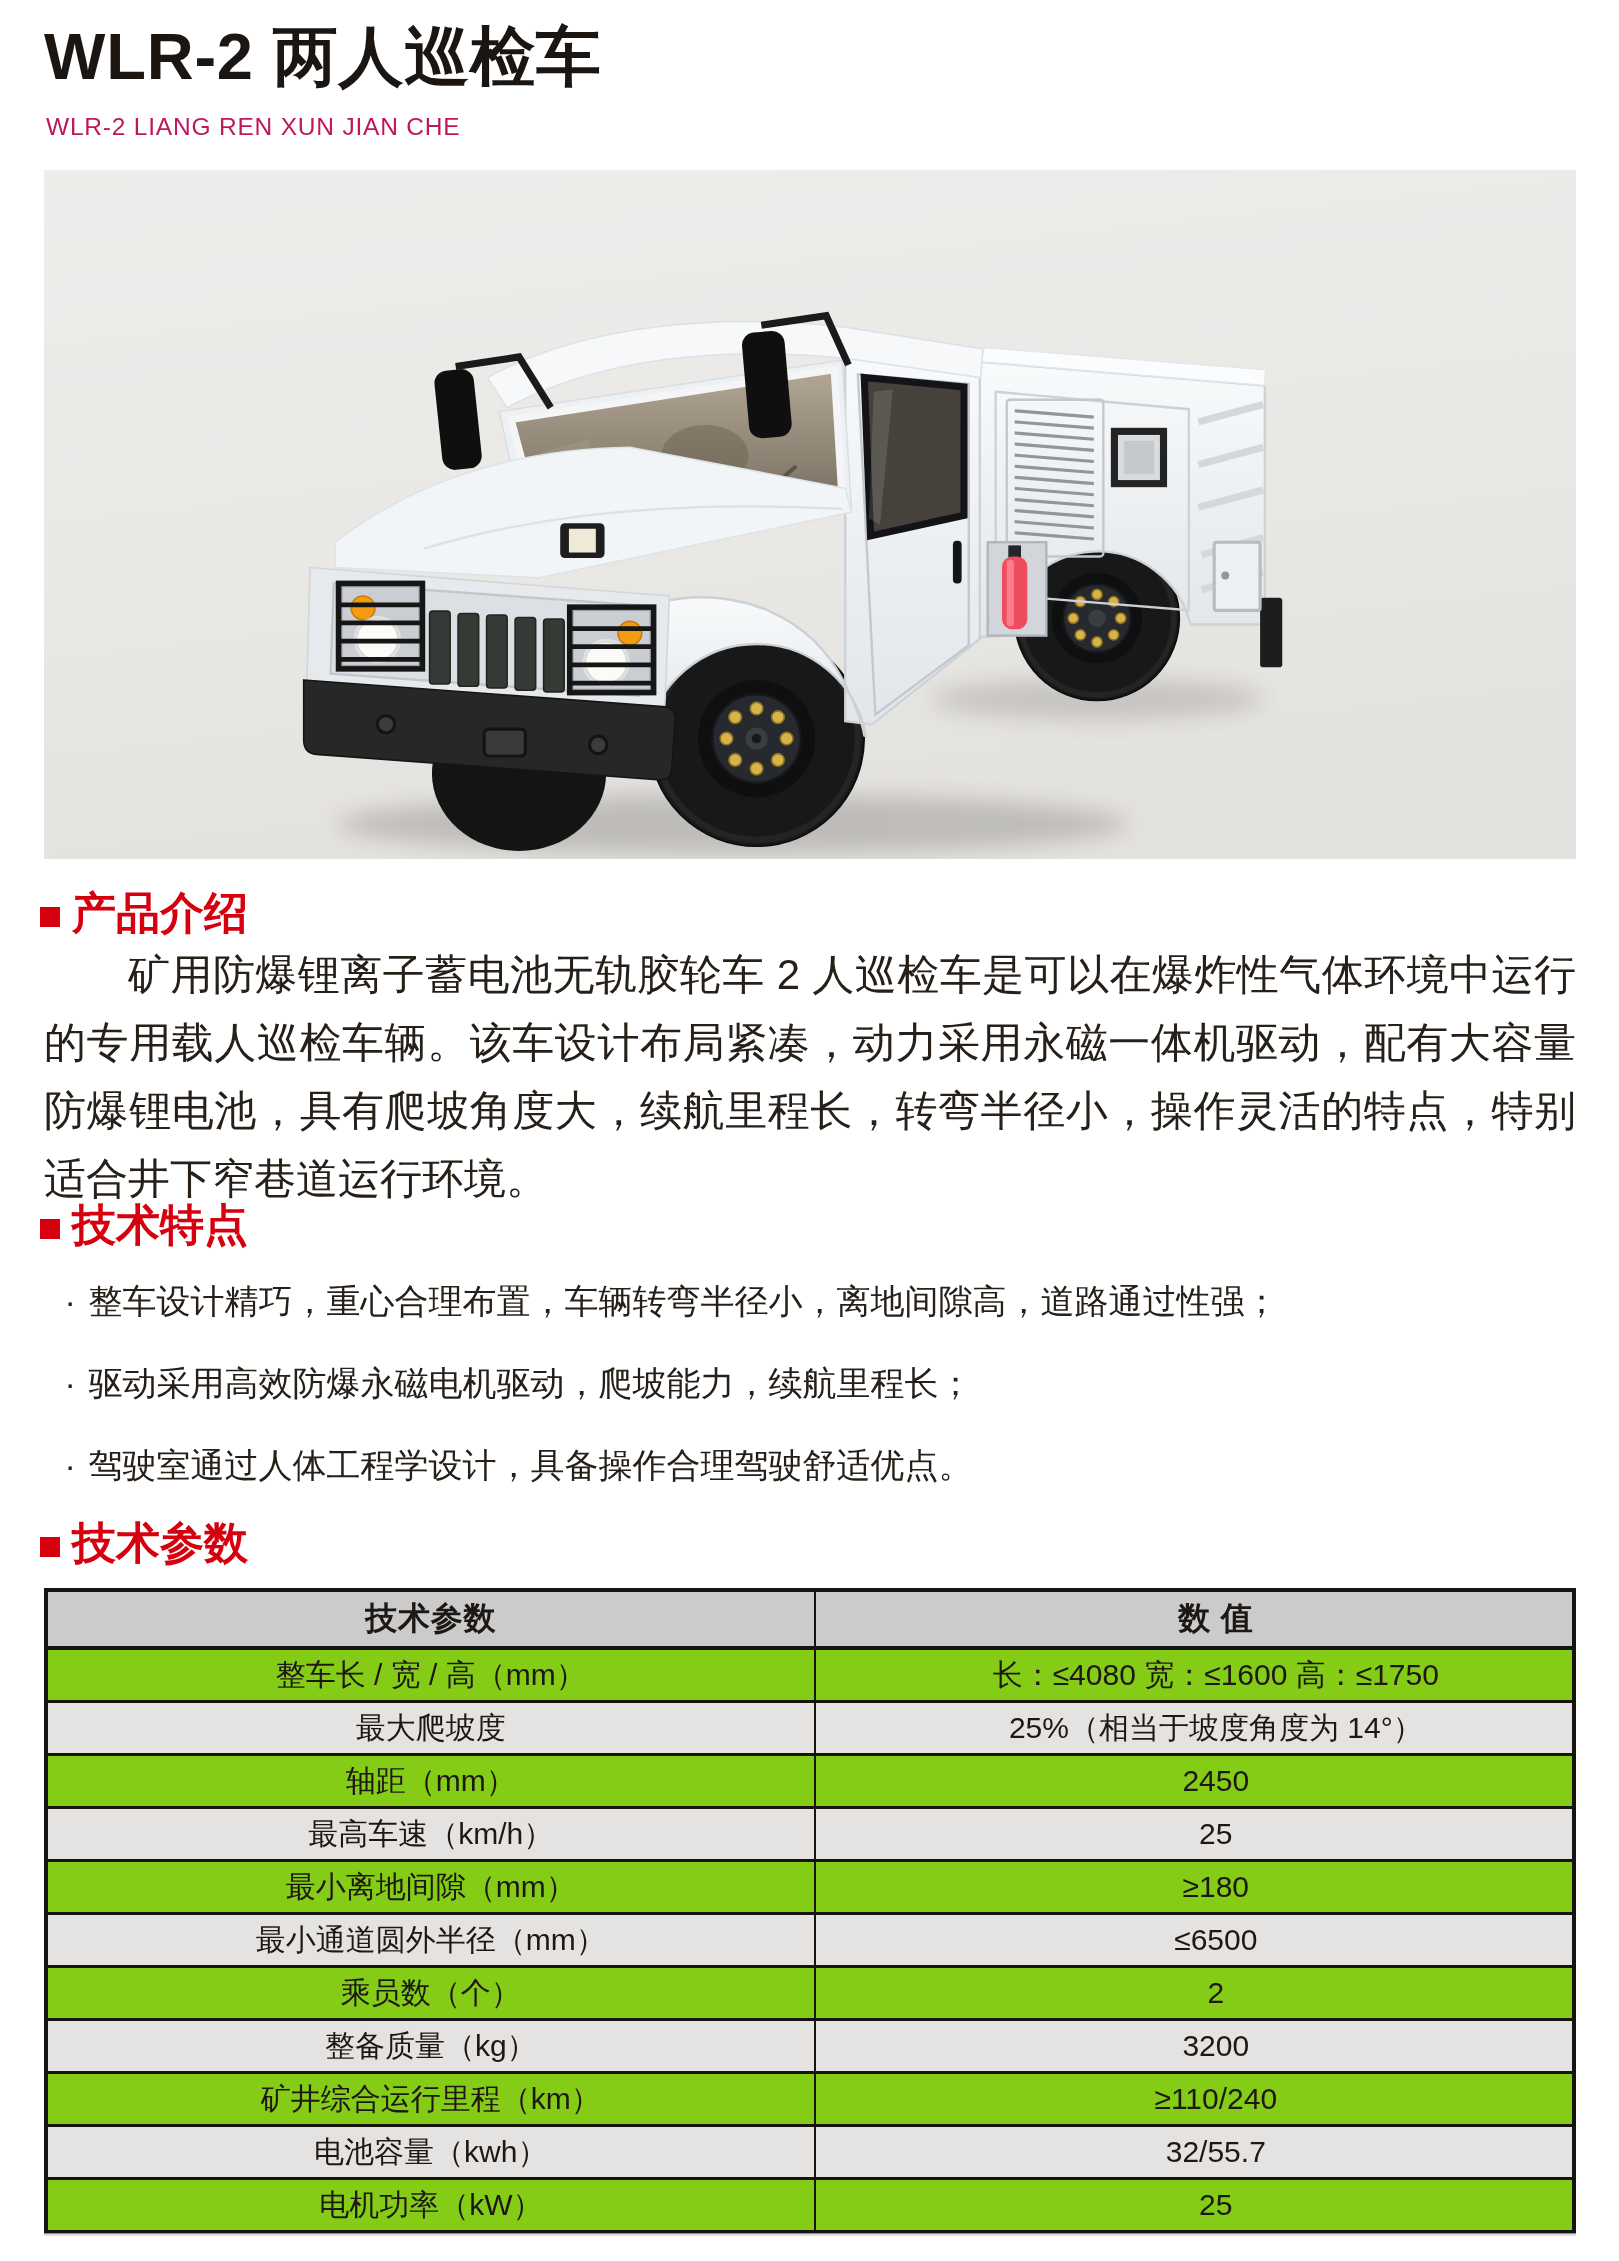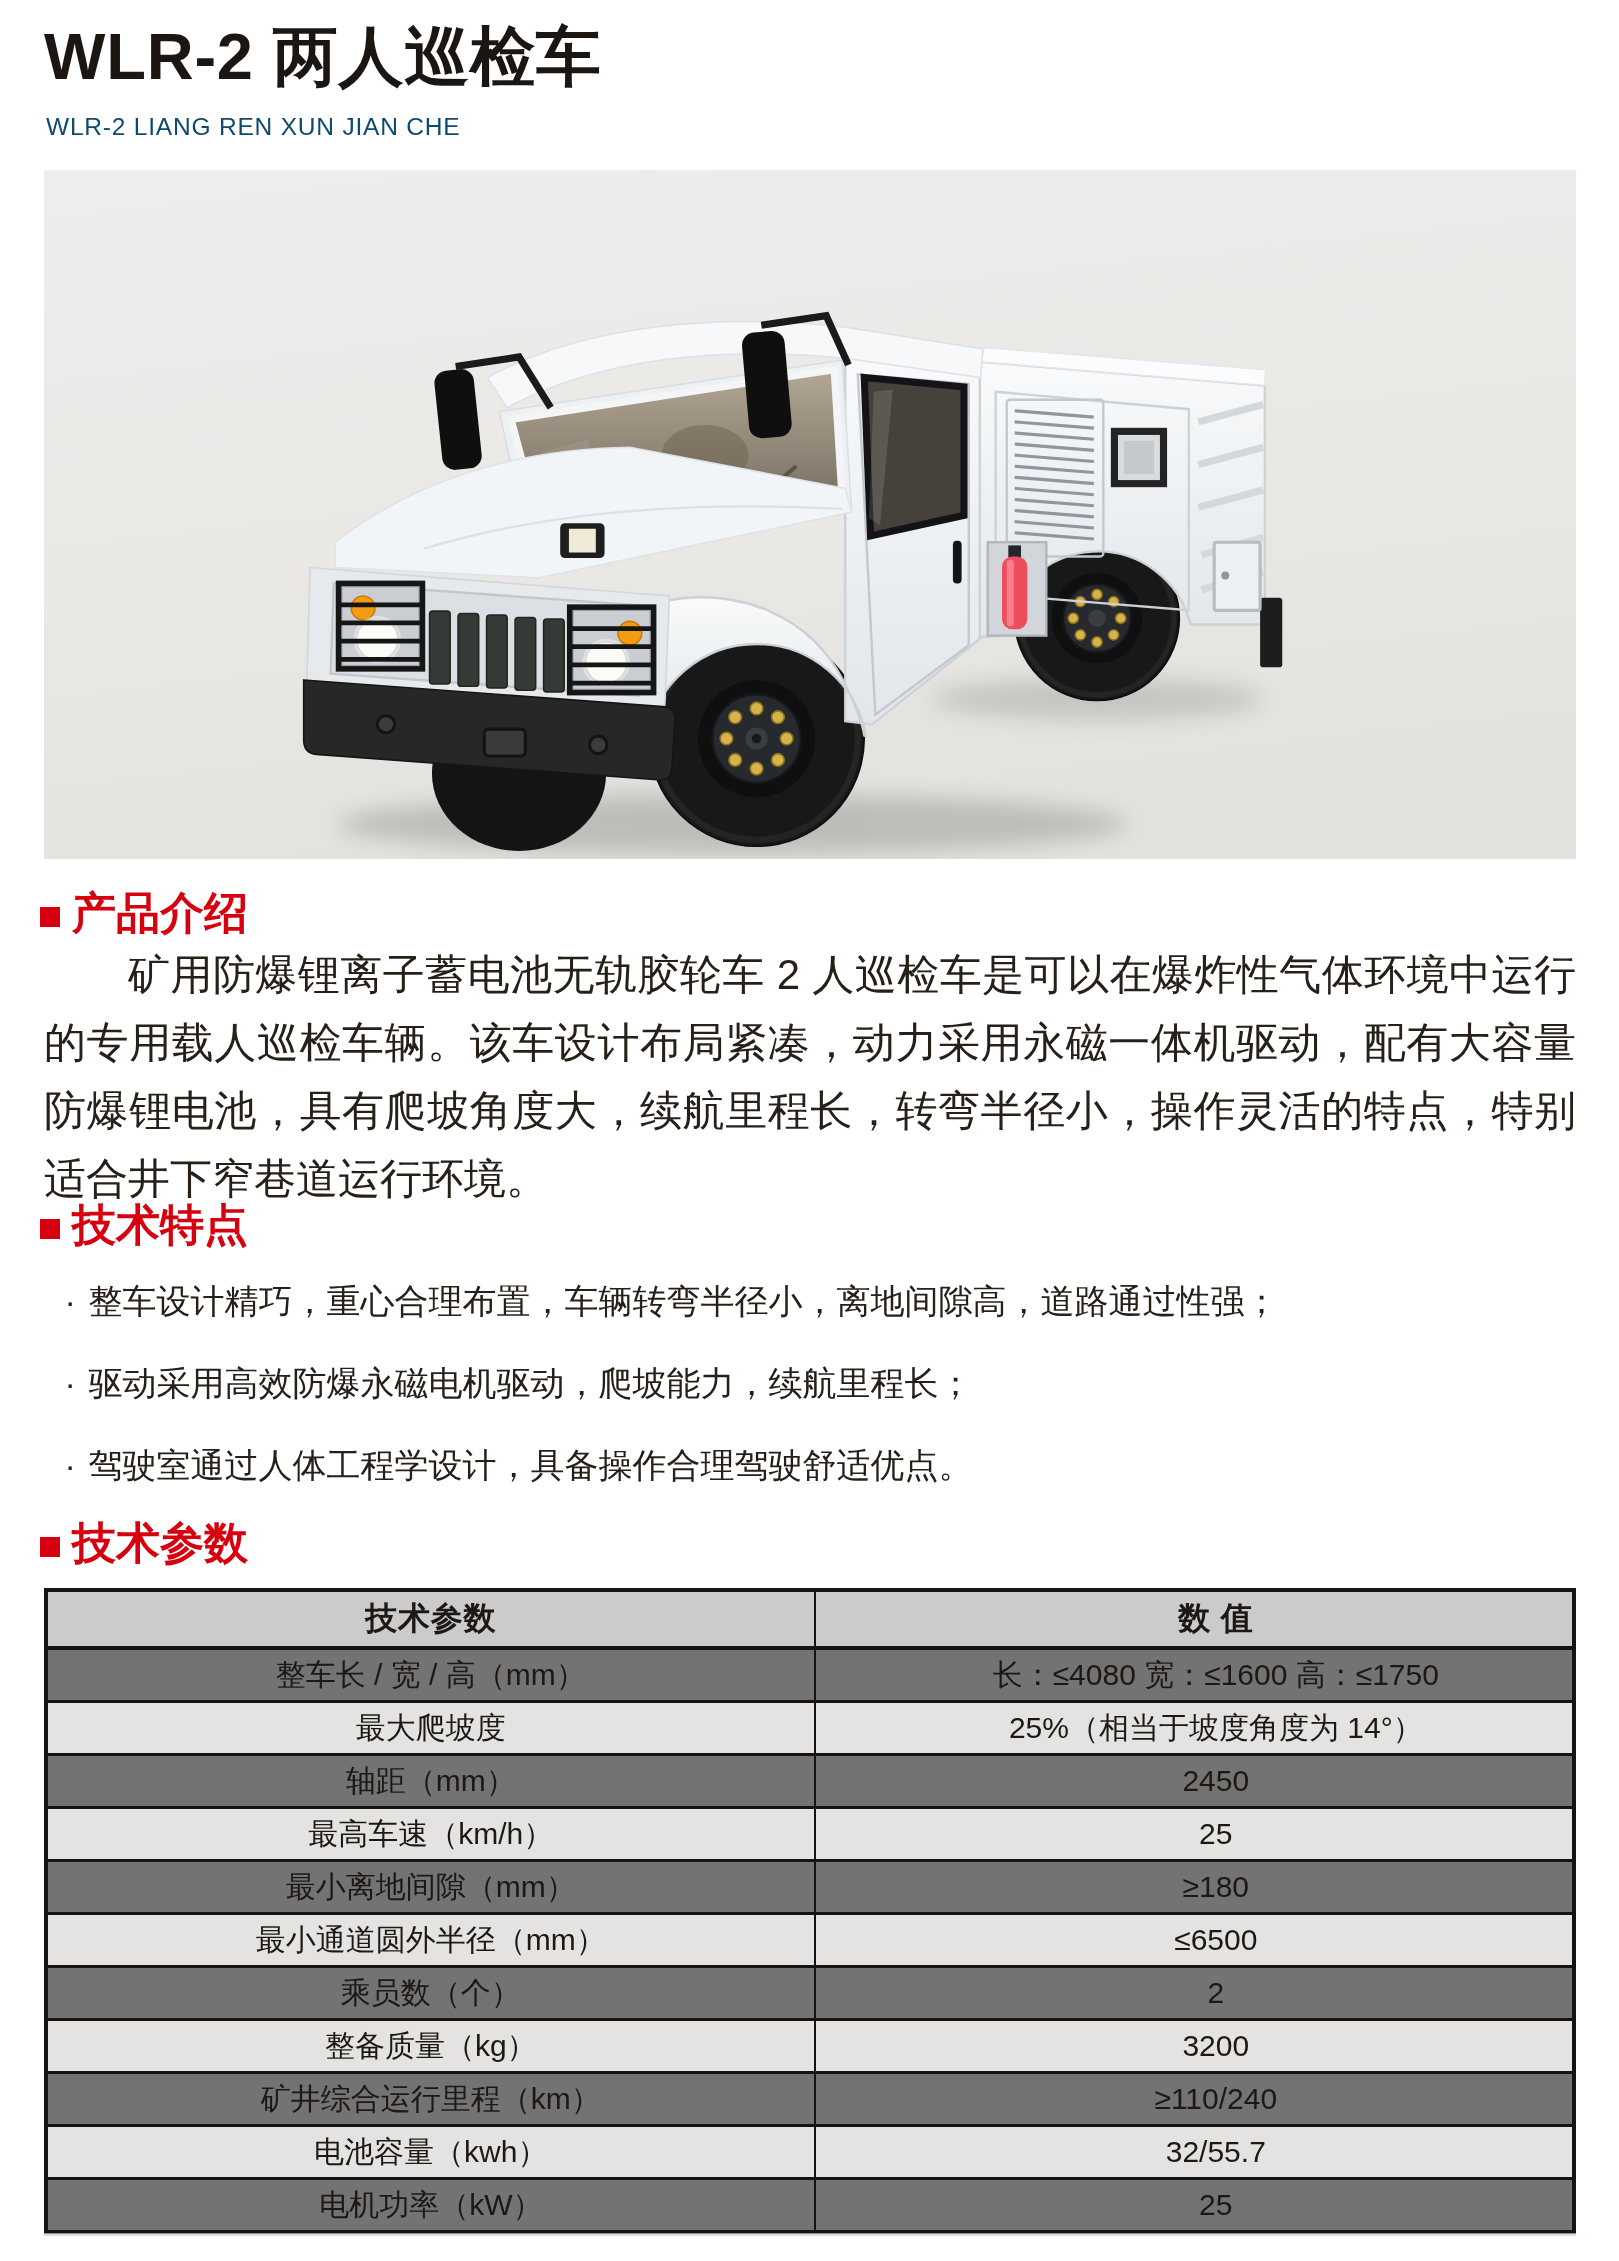--- a/index.html
+++ b/index.html
@@ -15,21 +15,21 @@
 
   
   .page-title{
     left:44px;top:12.7px;
     font-size:65px;font-weight:700;letter-spacing:0.8px;
     color:#1c1613;white-space:nowrap;
   }
   .page-subtitle{
     left:46px;top:113px;
     font-size:24.5px;font-weight:500;letter-spacing:0.8px;
-    color:#0c4a6e;white-space:nowrap;
+    color:#be185d;white-space:nowrap;
   }
 
   
   .hero{
     left:44px;top:170px;width:1532px;height:689px;
     overflow:hidden;
   }
 
   
   .sec-heading{
@@ -74,21 +74,21 @@
     font-size:32px;font-weight:700;color:#1d1814;
     border-bottom:4px solid #171310;
     text-align:center;vertical-align:middle;
     letter-spacing:0.8px;
   }
   table.spec td{
     height:48px;
     font-size:30px;font-weight:400;color:#1d1814;
     border-bottom:3.2px solid #171310;
     text-align:center;vertical-align:middle;
-    background:#737373;
+    background:#84cc16;
   }
   table.spec tr:last-child td{border-bottom:none;}
   table.spec th + th, table.spec td + td{border-left:2.4px solid #171310;padding-left:45px;}
   table.spec tbody tr:nth-child(even) td{background:#e4e3e1;}
   .table-shadow{
     left:44px;top:2233px;width:1532px;height:3.2px;
     background:#cfccc9;opacity:.65;
   }
 </style>
 </head>

